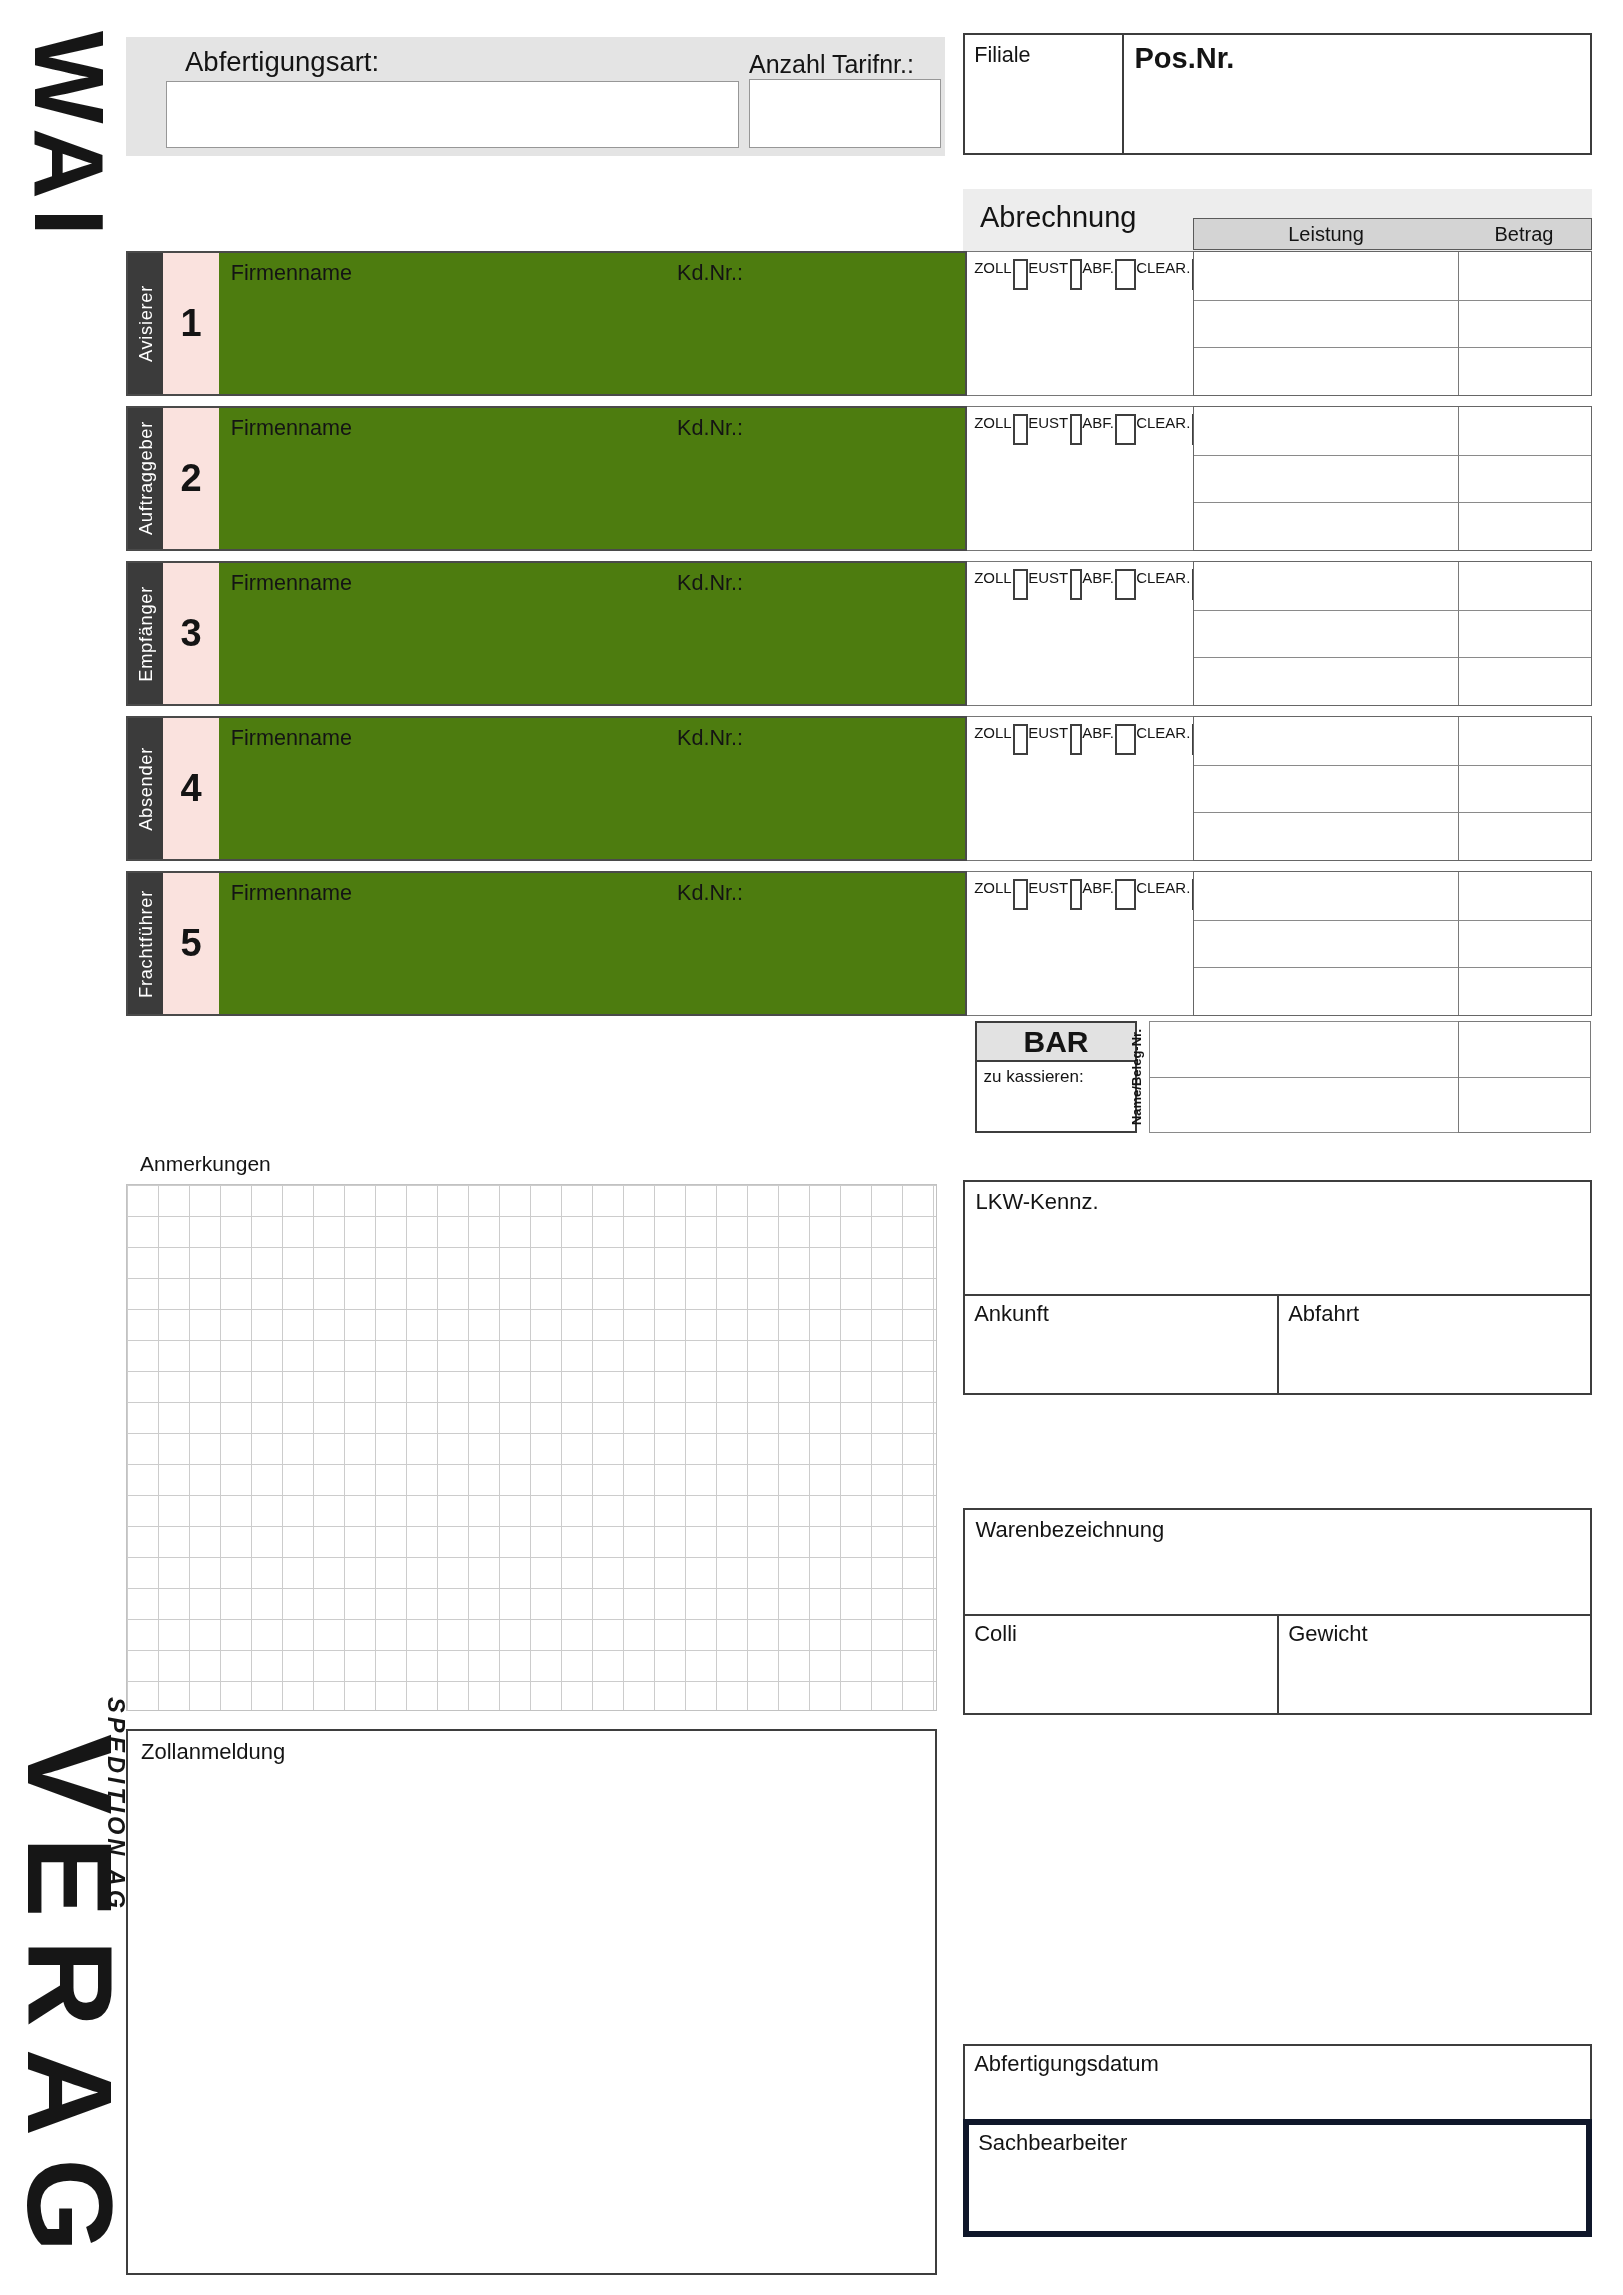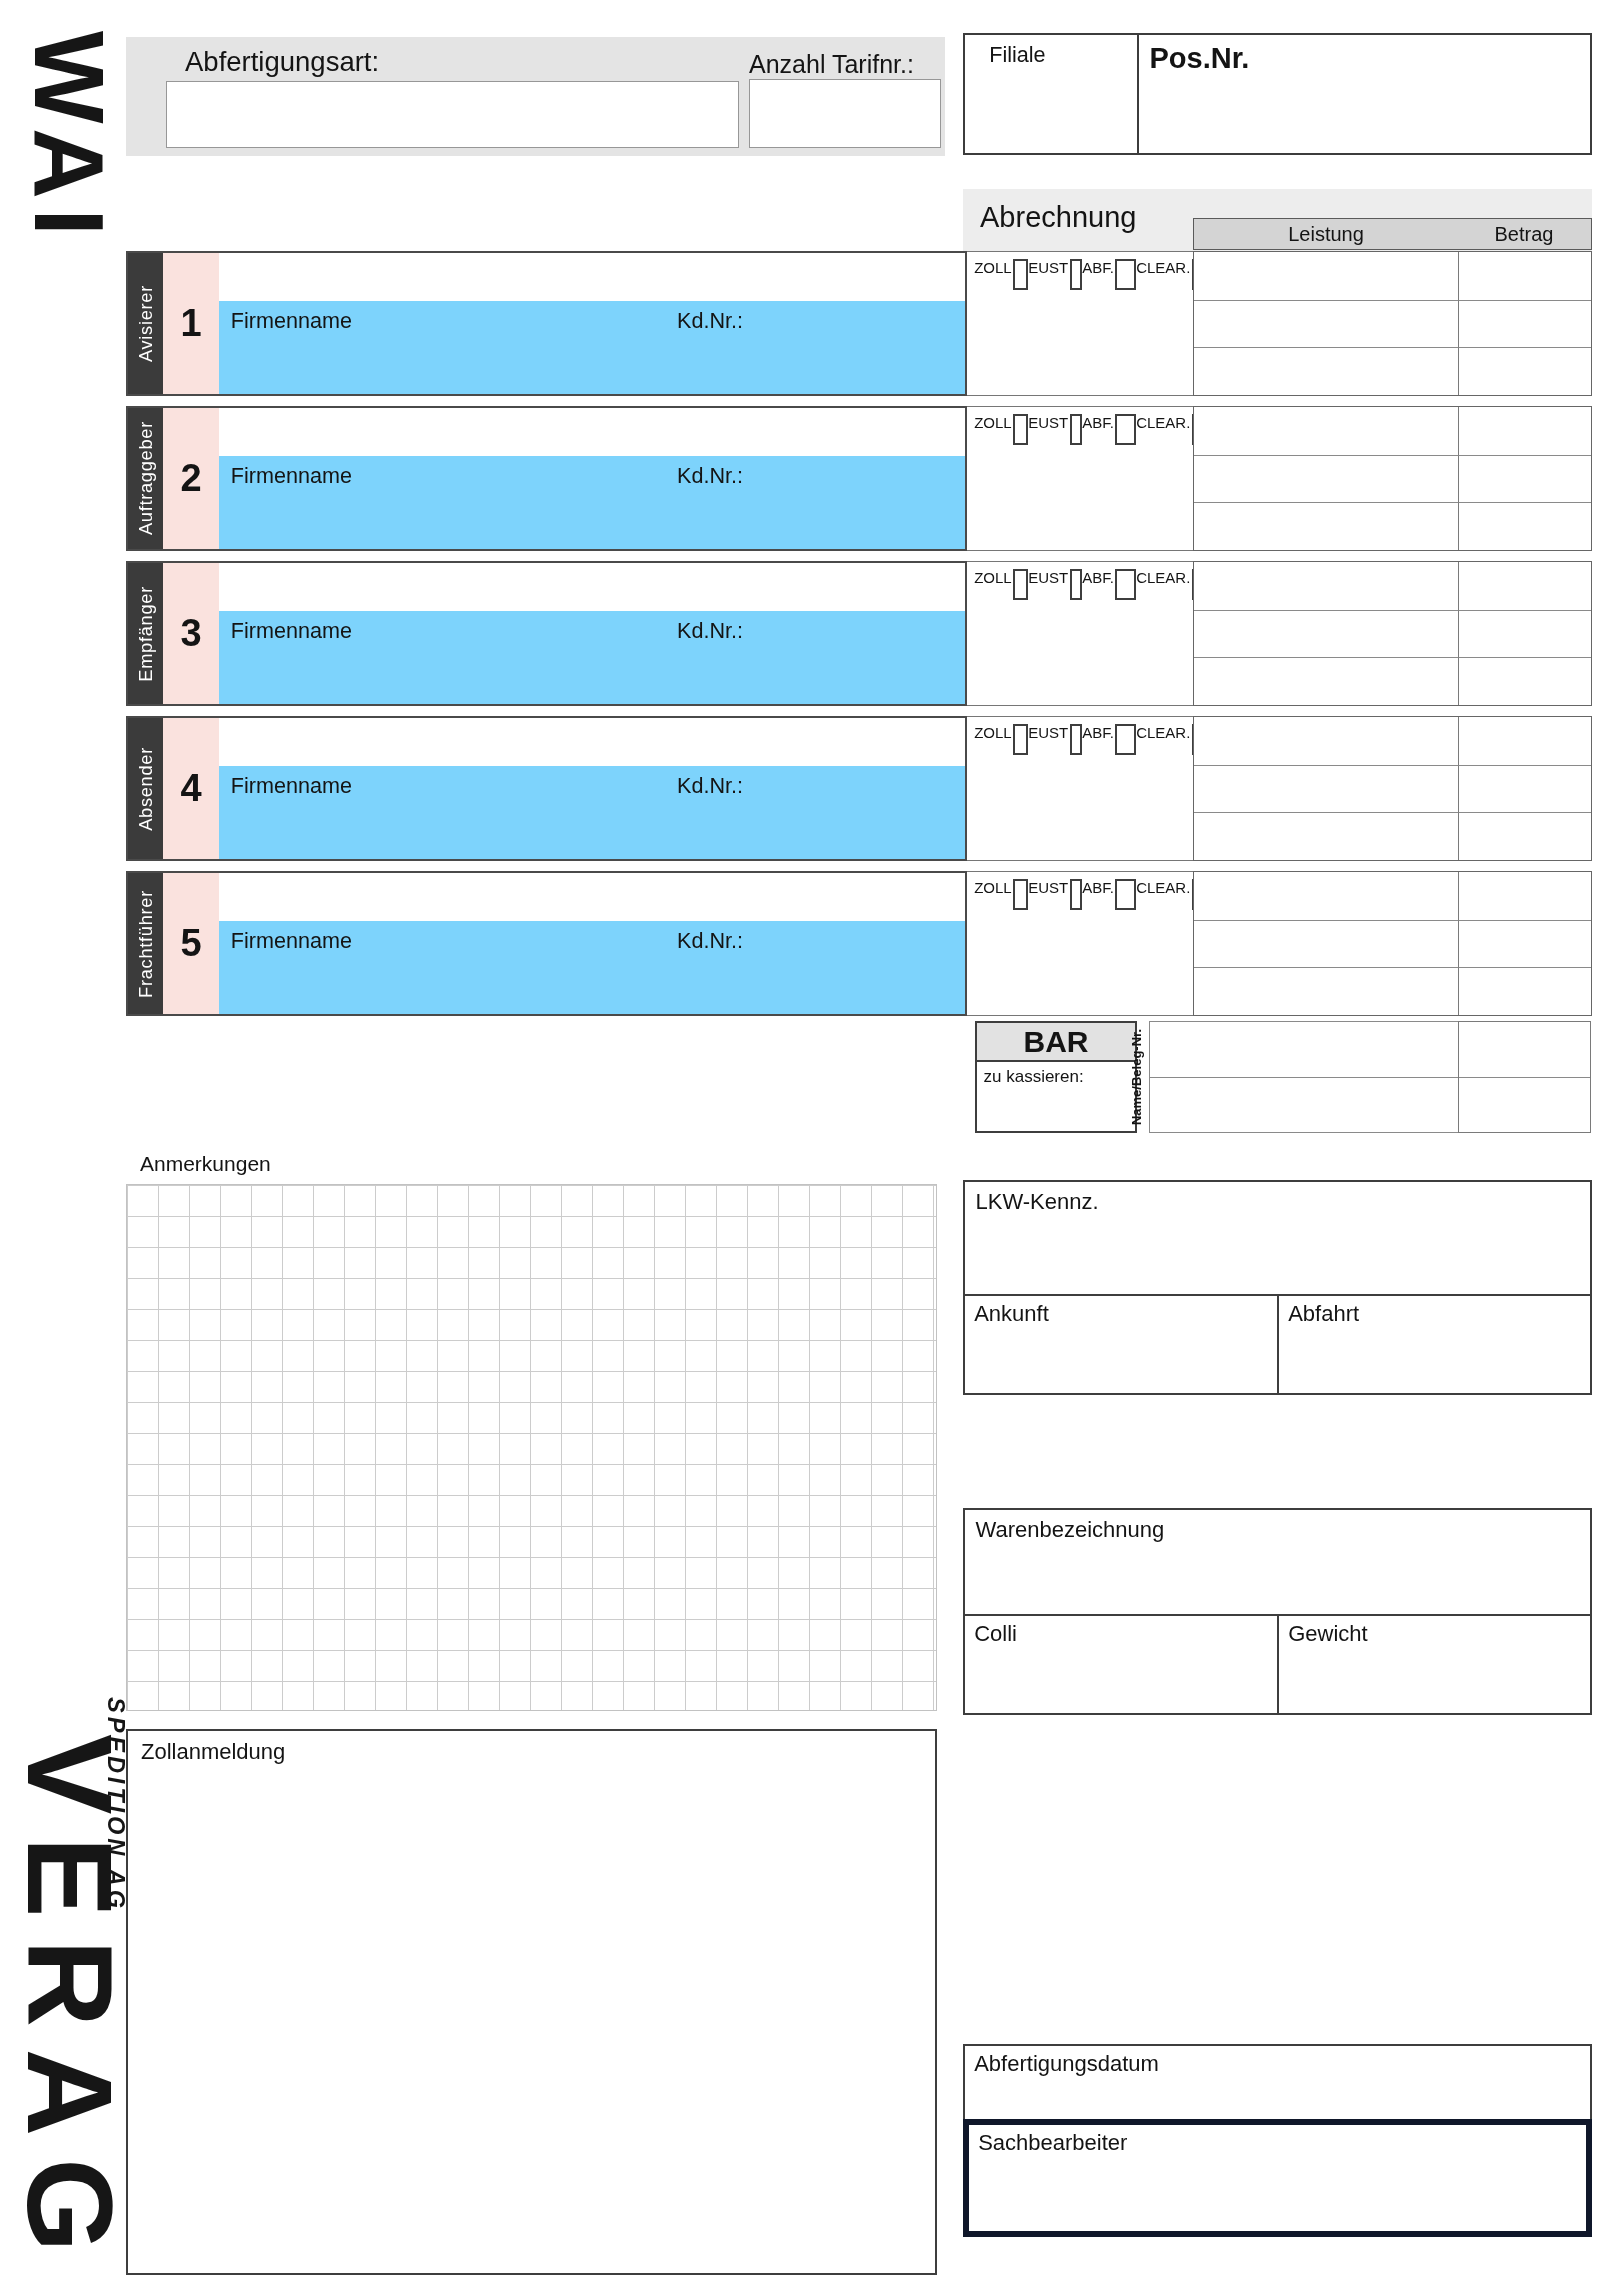--- a/index.html
+++ b/index.html
@@ -18,42 +18,42 @@
   .sped  { position:absolute; left:102px; top:1697px; font-size:23.6px; font-weight:bold;
            font-style:italic; letter-spacing:3.9px; color:#161616; }
 
   
   .top-gray { position:absolute; left:126px; top:37px; width:819px; height:119px; background:#e4e4e4; }
   .abf-label { position:absolute; left:59px;  top:9.2px; font-size:27.5px; }
   .abf-input { position:absolute; left:40px;  top:44px; width:573px; height:67px; background:#fff; border:1.3px solid #979797; }
   .anz-label { position:absolute; left:623px; top:13px; font-size:25px; }
   .anz-input { position:absolute; left:623px; top:42px; width:192px; height:69px; background:#fff; border:1.3px solid #979797; }
 
-  .filiale-box  { position:absolute; left:963px; top:33px; width:629px; height:122px; border:2px solid #3c3c3c; display:flex; background:#fff;padding-left:15px; }
+  .filiale-box  { position:absolute; left:963px; top:33px; width:629px; height:122px; border:2px solid #3c3c3c; display:flex; background:#fff; }
   .filiale-cell { width:159px; border-right:2px solid #3c3c3c; padding:6.5px 9.2px; font-size:21.6px; }
   .posnr-cell   { flex:1; padding:6.5px 10.5px; font-size:29px;font-weight:bold; }
 
   
   .abr-header { position:absolute; left:963px; top:189px; width:629px; height:62px; background:#ededed;text-align:center; }
   .abr-title  { position:absolute; left:17px; top:11.8px; font-size:29px; }
   .abr-col-l  { position:absolute; left:230px; top:29.4px; width:266px; height:32px; background:#d4d4d4;
                 border:1.3px solid #5a5a5a; font-size:20px; padding:3.3px 9.2px; }
   .abr-col-b  { position:absolute; left:494px; top:29.4px; width:135px; height:32px; background:#d4d4d4;
                 border:1.3px solid #5a5a5a; border-left:none; font-size:20px; padding:3.3px 9.2px; }
 
   
   .party-block { position:absolute; left:126px; width:1466px; height:145px; display:flex; }
   .b1{top:251px} .b2{top:406px} .b3{top:561px} .b4{top:716px} .b5{top:871px}
 
   .main-box { width:841px; height:145px; border:2px solid #4a4a4a; display:flex; background:#fff; }
   .role-bar { width:35px; background:#3b3b3b; color:#fff; display:flex; align-items:center; justify-content:center; }
   .role-bar span { font-size:18.3px; letter-spacing:0.7px; }
   .num-cell { width:56px; background:#fae2de; display:flex; align-items:center; justify-content:center;
               font-size:38px; font-weight:bold; }
-  .firm-area  { flex:1; position:relative; background:#7dd3fc;margin-top:48px; }
+  .firm-area  { flex:1; position:relative; background:#4d7c0f; }
   .firm-label { position:absolute; left:11.8px;  top:6.5px; font-size:21.6px; }
   .kdnr-label { position:absolute; left:458px; top:6.5px; font-size:21.6px; }
 
   .chk-area  { width:226px; height:145px; border-top:1.3px solid #767676; border-bottom:1.3px solid #767676;
                display:flex; padding:6.5px 2.6px 0 6.5px; background:#fff; }
   .chk-col   { width:54px; display:flex; flex-direction:row; align-items:flex-start; }
   .chk-label { font-size:15px; margin:0 0 7.9px 0.7px; }
   .chk-box   { width:31px; height:31px; border:2px solid #3e3e3e; background:#fff; display:block; margin-left:1.3px; }
 
   .fee-table { width:399px; height:145px; border:1.3px solid #666; display:grid;

